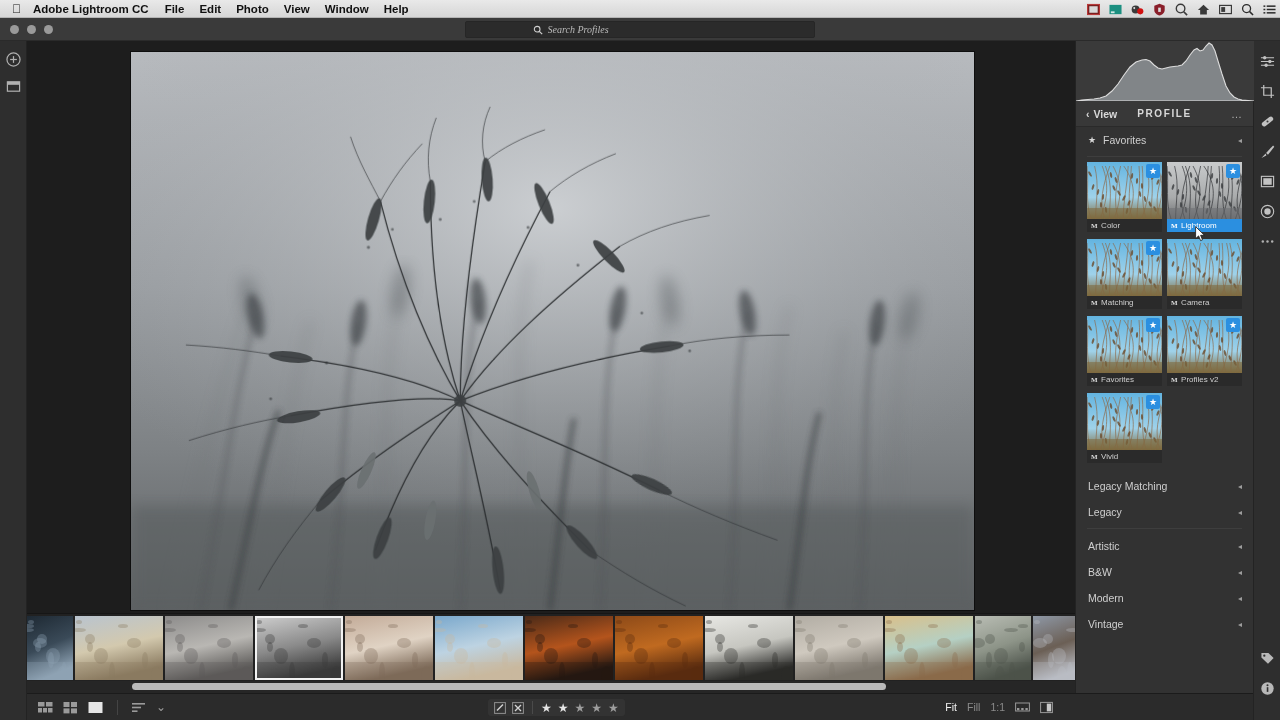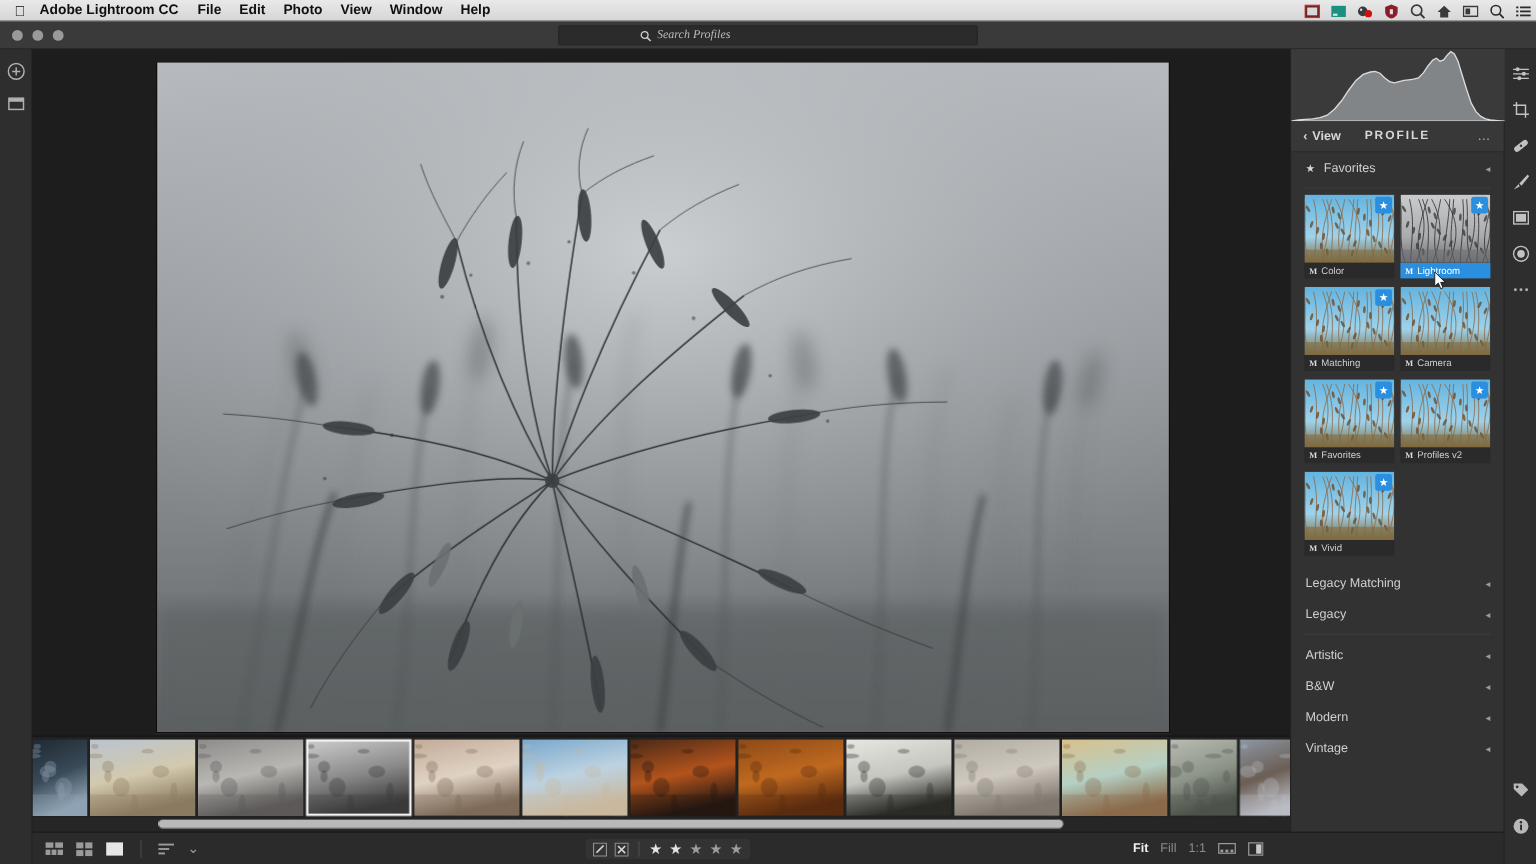--- a/index.html
+++ b/index.html
@@ -108,21 +108,21 @@
     background: #333; border-radius: 3px; padding: 0 6px; gap: 6px;
   }
   .bb-center .sep { width: 1px; height: 13px; background: #4a4a4a; margin: 0 2px; }
   .star { color: #9d9d9d; font-size: 12px; line-height: 1; }
   .star.on { color: #e4e4e4; }
   .bb-right {
     position: absolute; right: 200px; display: flex; align-items: center; gap: 10px;
     font-size: 10.5px; color: #8b8b8b;
   }
   .zoomlbl { cursor: default; }
-  .zoomlbl.active { color: #f0f0f0; font-weight: bold; text-align: right; }
+  .zoomlbl.active { color: #f0f0f0; font-weight: normal; text-align: right; }
 
   
   .rpanel {
     position: absolute; left: 1075px; top: 41px; width: 178px; height: 652px;
     background: #323232; border-left: 1px solid #232323;
   }
   .histogram {
     position: relative; width: 178px; height: 60px; background: #3a3a3a;
     border-bottom: 1px solid #272727;
   }

